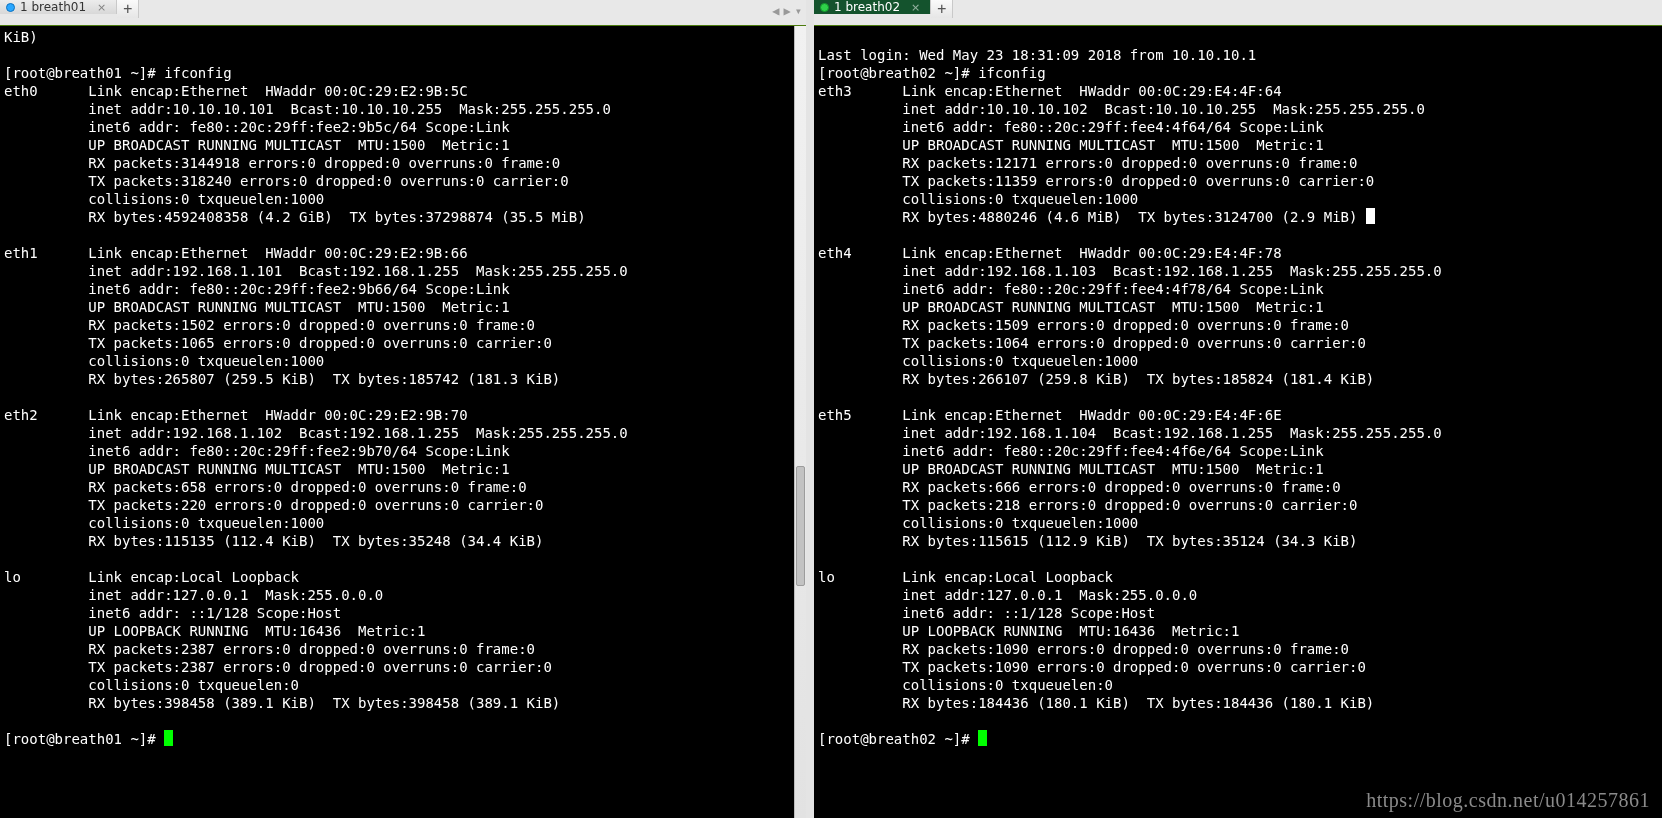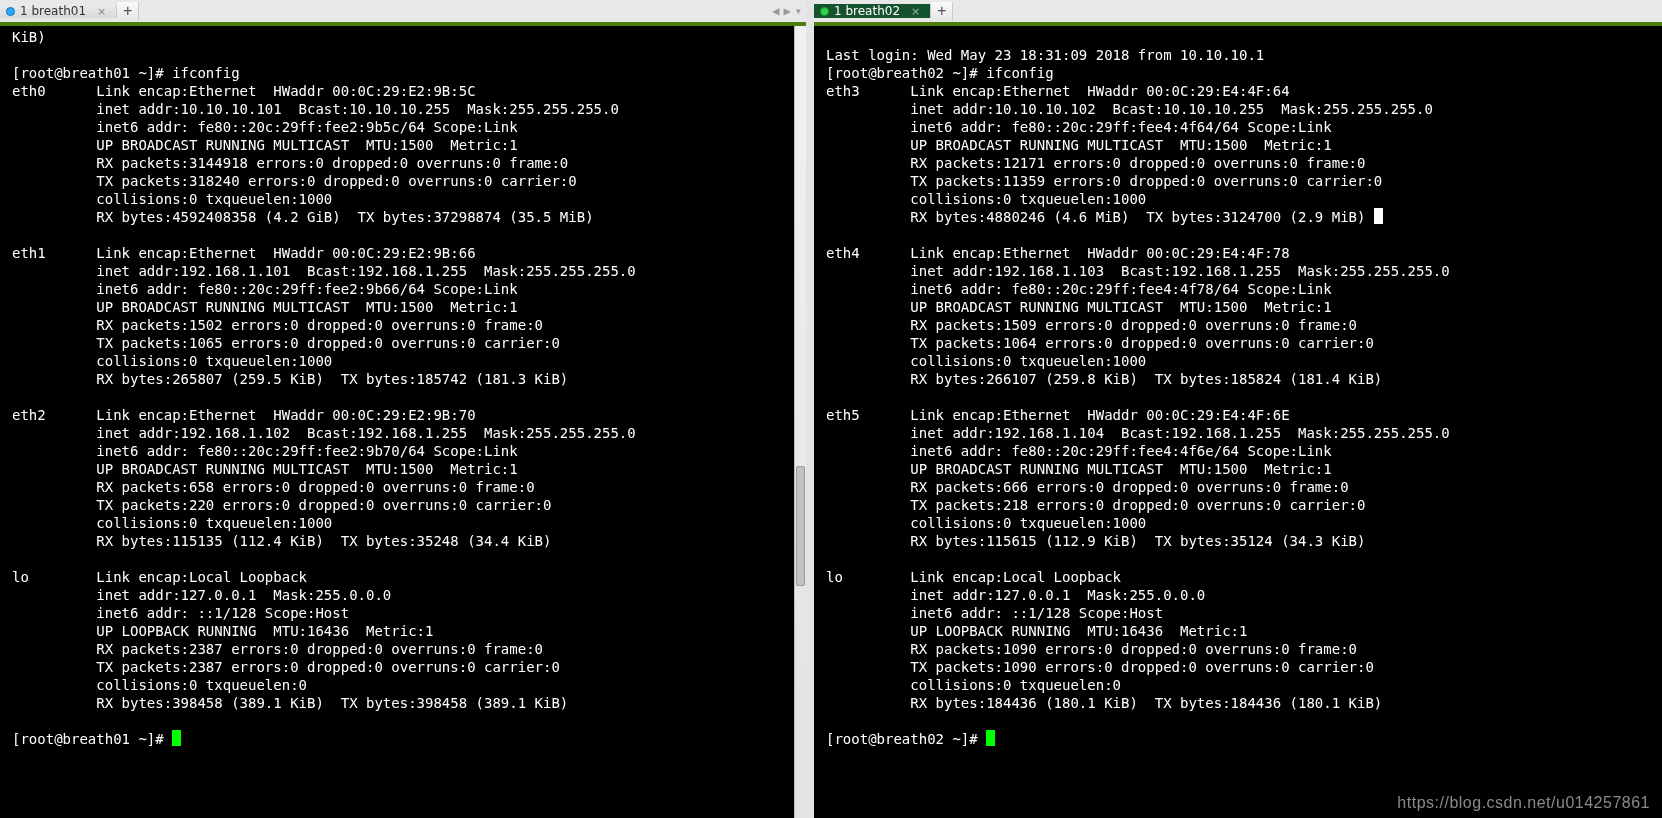--- a/index.html
+++ b/index.html
@@ -5,43 +5,43 @@
   * { box-sizing: border-box; margin: 0; padding: 0; }
   html, body { width: 1662px; height: 818px; overflow: hidden; font-family: "DejaVu Sans Mono", "Liberation Mono", Consolas, monospace; }
   body { background: #000; display: flex; flex-direction: row; }
 
   .pane { display: flex; flex-direction: column; height: 100%; position: relative; }
   .pane-left  { width: 806px; }
   .divider    { width: 8px; background: #e4e4e4; height: 100%; }
   .pane-right { width: 848px; }
 
   
-  .tabbar { height: 26px; background: #e8e8e8; display: flex; align-items: center; border-bottom: 4px solid #4d7c0f; }
+  .tabbar { height: 26px; background: #e8e8e8; display: flex; align-items: flex-start; border-bottom: 1px solid #4d7c0f; }
   .tab { display: flex; align-items: center; padding: 0 10px 0 6px; font-size: 12px; font-family: "DejaVu Sans", Arial, sans-serif; gap: 5px; border-right: 1px solid #c9c9c9; position: relative; cursor: pointer; }
   .tab.inactive { background: linear-gradient(#ececec,#d8d8d8); color: #333; }
   .tab.active   { background: #14532d; color: #fff; }
   .dot { width: 9px; height: 9px; border-radius: 50%; display: inline-block; }
   .dot.blue  { background: #2aa7ff; border: 1px solid #0d72bf; }
   .dot.green { background: #2fd24a; border: 1px solid #139a2b; }
   .tab .close { font-size: 11px; color: inherit; opacity: .55; margin-left: 6px; cursor: pointer; }
   .addtab { width: 22px; display:flex; align-items:center; justify-content:center; font-size: 15px; color:#555; background: linear-gradient(#fafafa,#e6e6e6); border-right:1px solid #c9c9c9; cursor:pointer; }
 
   .nav-arrows { position: absolute; right: 4px; top: 4px; display: flex; gap: 4px; font-size: 12px; color:#999; }
   .nav-arrows span { cursor: pointer; }
 
   
-  .term { flex: 1; background: #000; color: #fff; font-size: 14px; line-height: 18px; white-space: pre; padding: 2px 12px; overflow: hidden; position: relative; }
+  .term { flex: 1; background: #000; color: #fff; font-size: 14px; line-height: 18px; white-space: pre; padding: 2px 4px; overflow: hidden; position: relative; }
   .term .cursor-g { display:inline-block; width:9px; height:16px; background:#00ff00; vertical-align: -2px; }
   .term .cursor-w { display:inline-block; width:9px; height:16px; background:#ffffff; vertical-align: -2px; }
 
   
   .scrollbar { position:absolute; right:0; top:26px; bottom:0; width:12px; background: linear-gradient(#f1f1f1,#e2e2e2); border-left:1px solid #bcbcbc; }
   .scrollbar .thumb { position:absolute; left:1px; right:1px; top:440px; height:120px; background:#c2c2c2; border:1px solid #9c9c9c; border-radius:2px; }
 
-  .watermark { position:absolute; right:12px; bottom:6px; color:#8a8a8a; font-family:Liberation Sans, sans-serif; font-size:16px; letter-spacing:.5px; pointer-events:none; }
+  .watermark { position:absolute; right:12px; bottom:6px; color:#8a8a8a; font-family:Liberation Serif, serif; font-size:20px; letter-spacing:.5px; pointer-events:none; }
 </style>
 </head>
 <body>
 
 <div class="pane pane-left">
   <div class="tabbar">
     <div class="tab inactive">
       <span class="dot blue"></span>
       <span>1 breath01</span>
       <span class="close">×</span>

